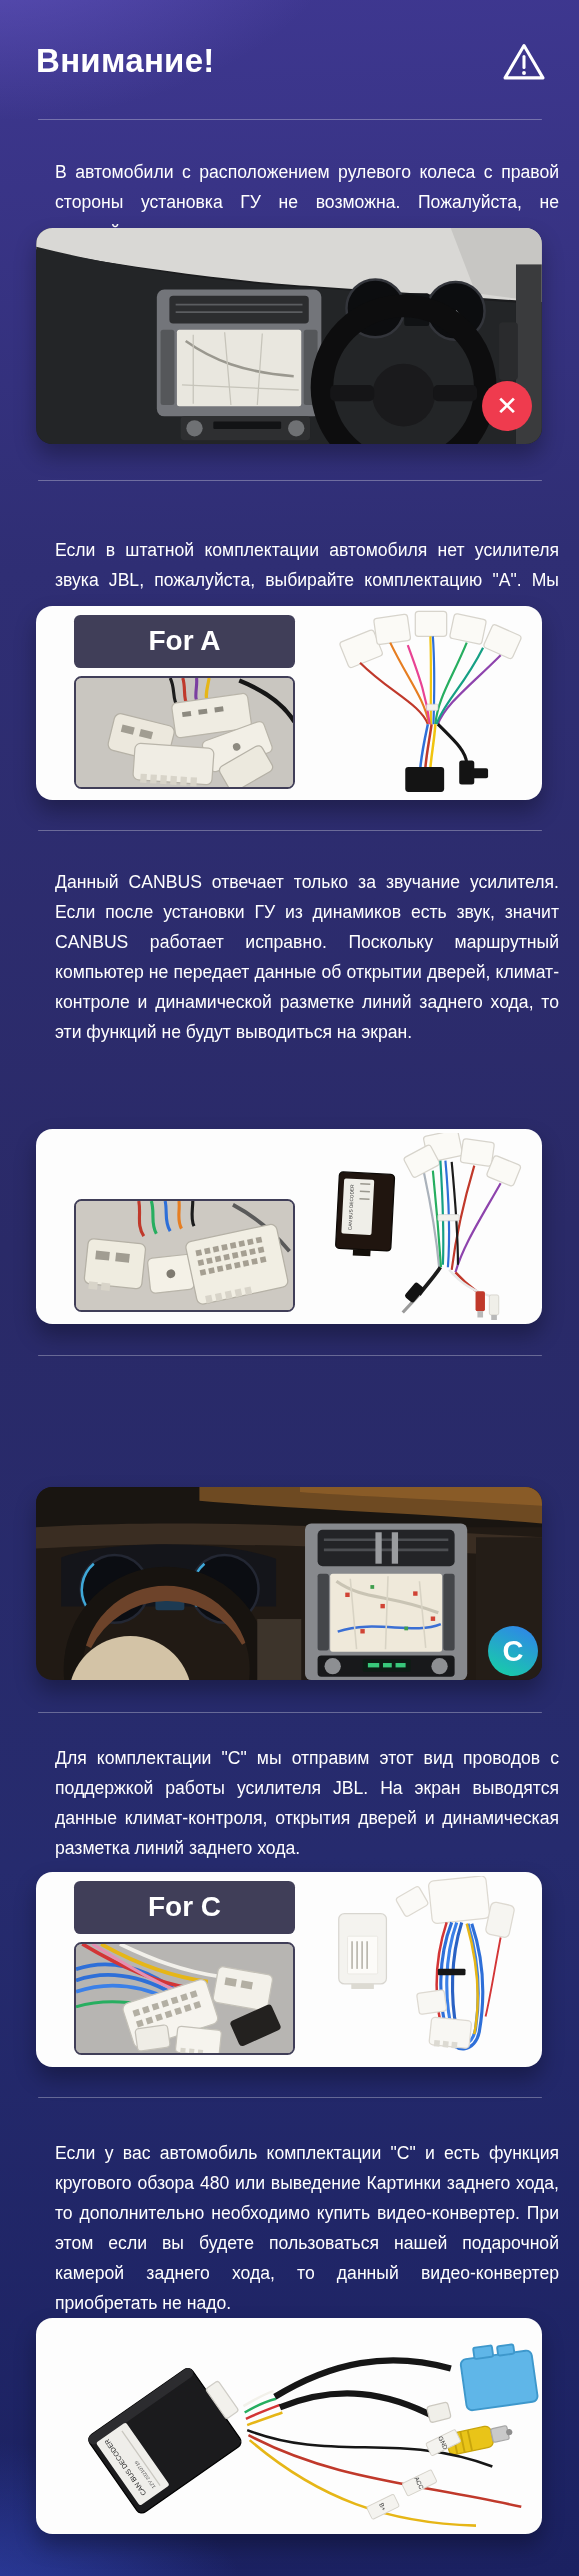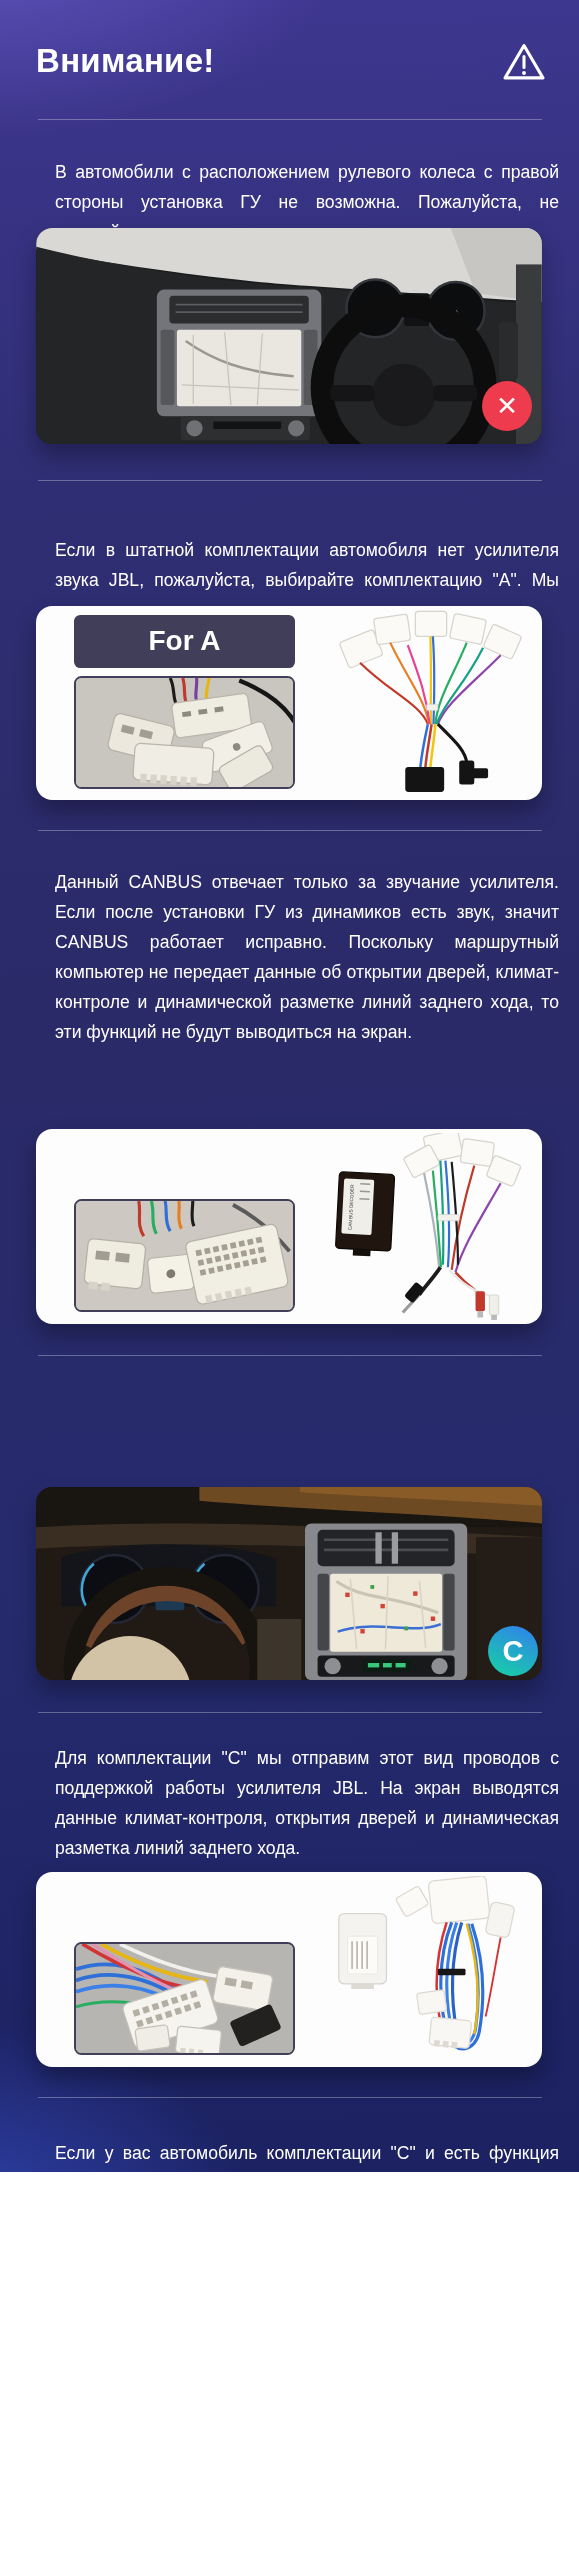--- a/index.html
+++ b/index.html
@@ -1,17 +1,17 @@
 <!DOCTYPE html>
 <html style="font-size:10px"><head>
 <meta charset="utf-8">
 <style>
   html,body{margin:0;padding:0;}
   body{font-family:"Liberation Sans","DejaVu Sans",sans-serif;}
-  .page{position:relative;width:579px;height:2172px;overflow:hidden;
+  .page{position:relative;width:579px;height:2576px;overflow:hidden;
     background:
       radial-gradient(692px 409px at -4% -4%, rgba(122,104,222,.62), rgba(122,104,222,0) 55%),
       radial-gradient(566px 390px at -8% 103%, rgba(64,94,235,.60), rgba(64,94,235,0) 55%),
       linear-gradient(178deg,#3e3790 0%,#2f2e74 22%,#2a2a68 48%,#262b6e 72%,#1b2161 100%);}
   .page-title{position:absolute;left:36px;top:42px;margin:0;color:#fff;font-size:33px;font-weight:700;letter-spacing:0.3px;}
   .warn-icon{position:absolute;left:502px;top:40px;width:44px;height:44px;}
   .divider{position:absolute;left:38px;width:504px;height:1.3px;background:rgba(255,255,255,.30);border-radius:0.6px;}
   .para{position:absolute;left:38px;width:504px;margin:17px;color:#fff;font-size:17.6px;line-height:30px;
     text-align:justify;text-align-last:left;}
   .para p{margin:0;}
@@ -328,20 +328,23 @@
     <div class="badge badge-c" style="left:452px;top:139px">
       <span>C</span>
     </div>
   </div>
 
   <div class="divider" style="top:1712px"></div>
 
   <p class="para" style="top:1726px">Для комплектации "С" мы отправим этот вид проводов с поддержкой работы усилителя JBL. На экран выводятся данные климат-контроля, открытия дверей и динамическая разметка линий заднего хода.</p>
 
   <div class="card" style="top:1872px;height:195px">
+    <div class="card-tag">
+      <span>For C</span>
+    </div>
     <div class="card-thumb" style="background:#b7b5b2">
       <svg viewBox="0 0 352 180" width="221" height="113">
         <rect width="352" height="180" fill="#b7b5b2"></rect>
         <path d="M0,40 C60,20 120,40 180,90" stroke="#2e6fd8" stroke-width="6" fill="none"></path>
         <path d="M0,58 C60,36 130,56 190,104" stroke="#2e6fd8" stroke-width="6" fill="none"></path>
         <path d="M0,76 C70,52 140,74 200,120" stroke="#3b80e8" stroke-width="6" fill="none"></path>
         <path d="M10,0 C60,30 120,60 180,70" stroke="#d33536" stroke-width="6" fill="none"></path>
         <path d="M40,0 C90,28 150,52 210,60" stroke="#e6b617" stroke-width="6" fill="none"></path>
         <path d="M70,0 C120,24 170,44 230,52" stroke="#f2f0ea" stroke-width="6" fill="none"></path>
         <path d="M26,0 C80,34 140,70 200,90" stroke="#e58fb1" stroke-width="5" fill="none"></path>
@@ -418,21 +421,21 @@
           <rect x="156" y="228" width="64" height="44" rx="6" fill="#f8f7f3" stroke="#ddd9d1" stroke-width="2"></rect>
         <rect x="164" y="264" width="9" height="10" fill="#dcdad2"></rect>
           <rect x="178" y="264" width="9" height="10" fill="#dcdad2"></rect>
           <rect x="192" y="264" width="9" height="10" fill="#dcdad2"></rect>
         </g>
     </svg>
   </div>
 
   <div class="divider" style="top:2097px"></div>
 
-  <p class="para" style="top:2121px">Если у вас автомобиль комплектации "С" и есть функция кругового обзора 220 или выведение Картинки заднего хода, то дополнительно необходимо купить видео-конвертер. При этом если вы будете пользоваться нашей подарочной камерой заднего хода, то данный видео-конвертер приобретать не надо.</p>
+  <p class="para" style="top:2121px">Если у вас автомобиль комплектации "С" и есть функция кругового обзора 480 или выведение Картинки заднего хода, то дополнительно необходимо купить видео-конвертер. При этом если вы будете пользоваться нашей подарочной камерой заднего хода, то данный видео-конвертер приобретать не надо.</p>
 
   <div class="card" style="top:2318px;height:216px">
     <svg viewBox="0 0 805 343" width="506" height="216">
       <g transform="translate(205,195) rotate(-35)">
         <rect x="-100" y="-75" width="200" height="150" rx="10" fill="#1b1b1d" stroke="#000" stroke-width="2"></rect>
         <rect x="-100" y="-75" width="200" height="16" rx="8" fill="#2c2c2f"></rect>
         <rect x="-92" y="-60" width="58" height="122" rx="4" fill="#efeeea"></rect>
         <text transform="translate(-72 52) rotate(-90)" font-size="11" fill="#222" font-family="Liberation Sans,sans-serif">CAN BUS DECODER</text>
         <text transform="translate(-54 52) rotate(-90)" font-size="8" fill="#555" font-family="Liberation Sans,sans-serif">12V 20210719</text>
         <rect x="-48" y="-52" width="2" height="106" fill="#c9c7c0"></rect>

